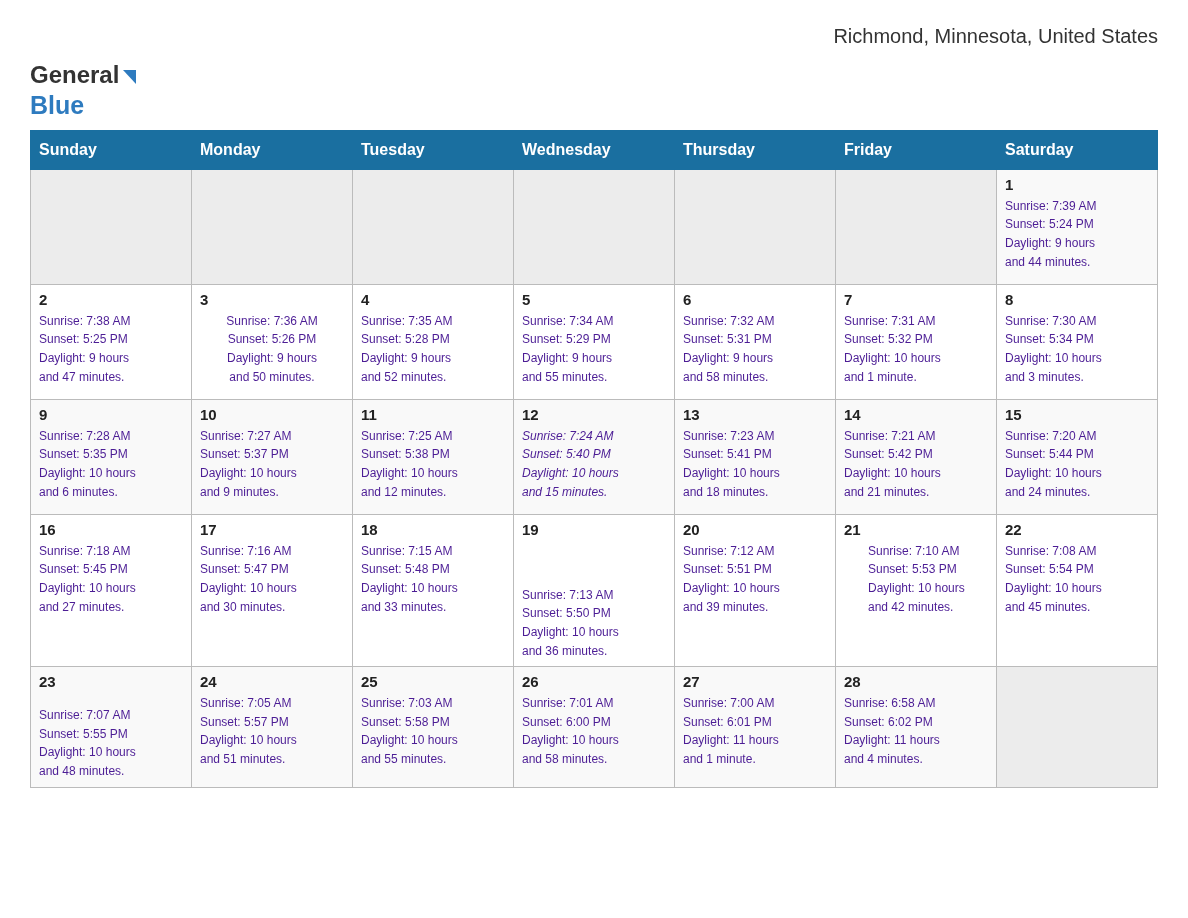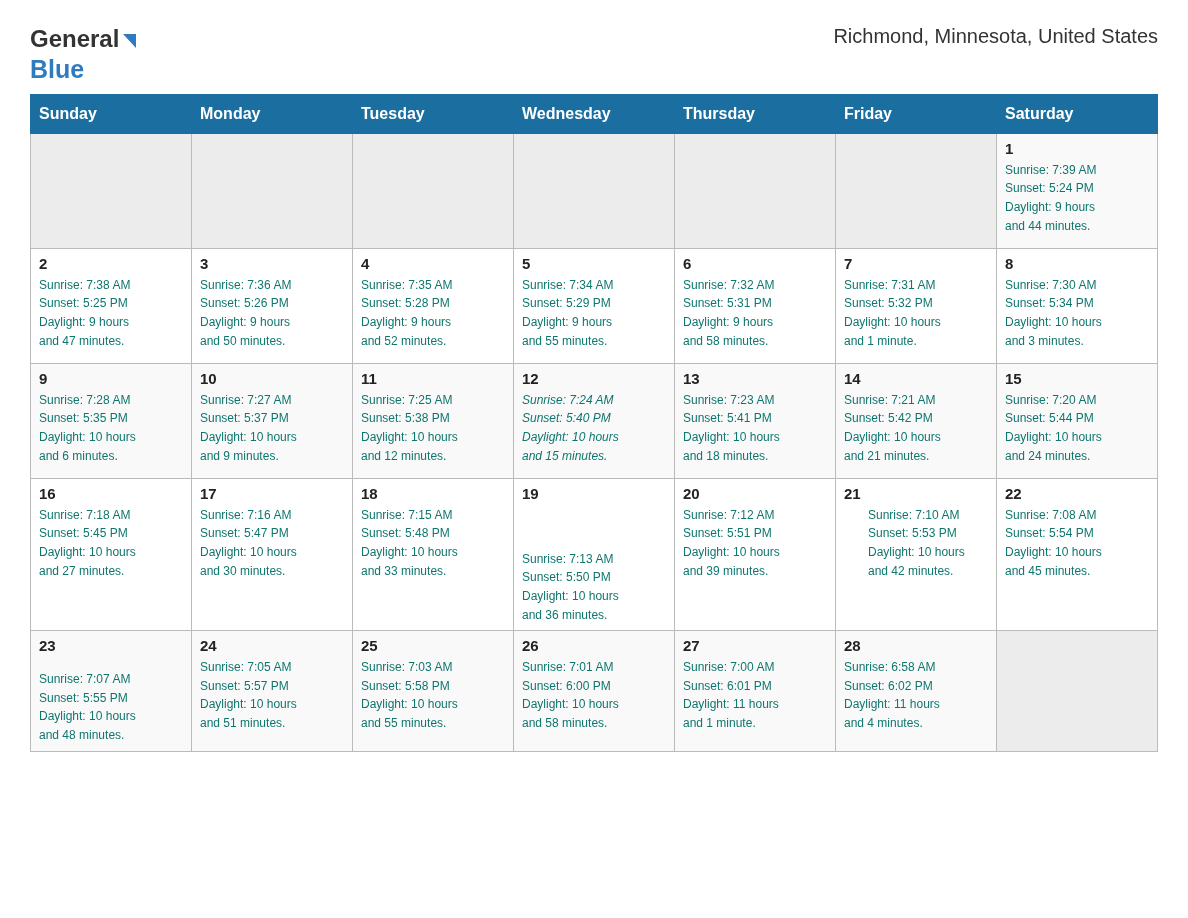--- a/index.html
+++ b/index.html
@@ -69,37 +69,37 @@
     }
     .day-number {
       font-size: 15px;
       font-weight: bold;
       color: #222;
       display: block;
       margin-bottom: 4px;
     }
     .day-info {
       font-size: 12px;
-      color: #0f766e;
+      color: #4c1d95;
       line-height: 1.55;
     }
     .empty-cell {
       background: #ececec !important;
     }
     
     tbody tr td.empty-cell {
       background: #ececec;
     }
   </style>
 </head>
 <body>
 
 <div class="header">
   <div class="logo">
-    <div style="font-size:24px; font-weight:bold; color:#333; line-height:1.2;">
+    <div style="font-size:24px; font-weight:bold; color:#333; line-height:1.2;margin-top:36px;">
       General<span style="display:inline-block; width:0; height:0; border-left:0px solid transparent; border-right:13px solid #2e7bbf; border-bottom:14px solid transparent; margin-left:4px; vertical-align:middle;"></span>
     </div>
     <div style="font-size:25px; font-weight:bold; color:#2e7bbf; line-height:1.2;">Blue</div>
   </div>
   <div class="title-block">
     <div class="location">Richmond, Minnesota, United States</div>
   </div>
 </div>
 
 <table>
@@ -133,21 +133,21 @@
       <tr>
         <td>
           <span class="day-number">2</span>
           <div class="day-info" style="white-space: pre-line;">Sunrise: 7:38 AM
 Sunset: 5:25 PM
 Daylight: 9 hours
 and 47 minutes.</div>
         </td>
         <td>
           <span class="day-number">3</span>
-          <div class="day-info" style="white-space: pre-line;">Sunrise: 7:36 AM
+          <div class="day-info" style="white-space: pre-line; text-align: center;">Sunrise: 7:36 AM
 Sunset: 5:26 PM
 Daylight: 9 hours
 and 50 minutes.</div>
         </td>
         <td>
           <span class="day-number">4</span>
           <div class="day-info" style="white-space: pre-line;">Sunrise: 7:35 AM
 Sunset: 5:28 PM
 Daylight: 9 hours
 and 52 minutes.</div>

